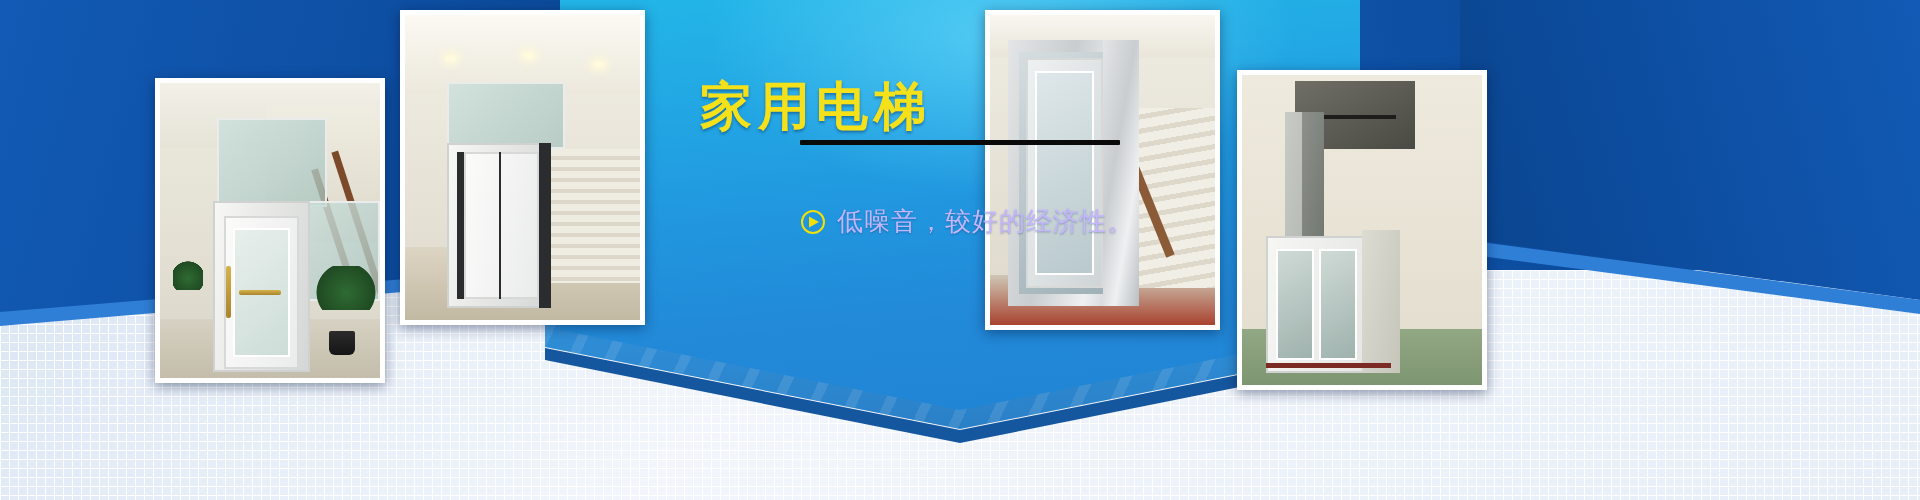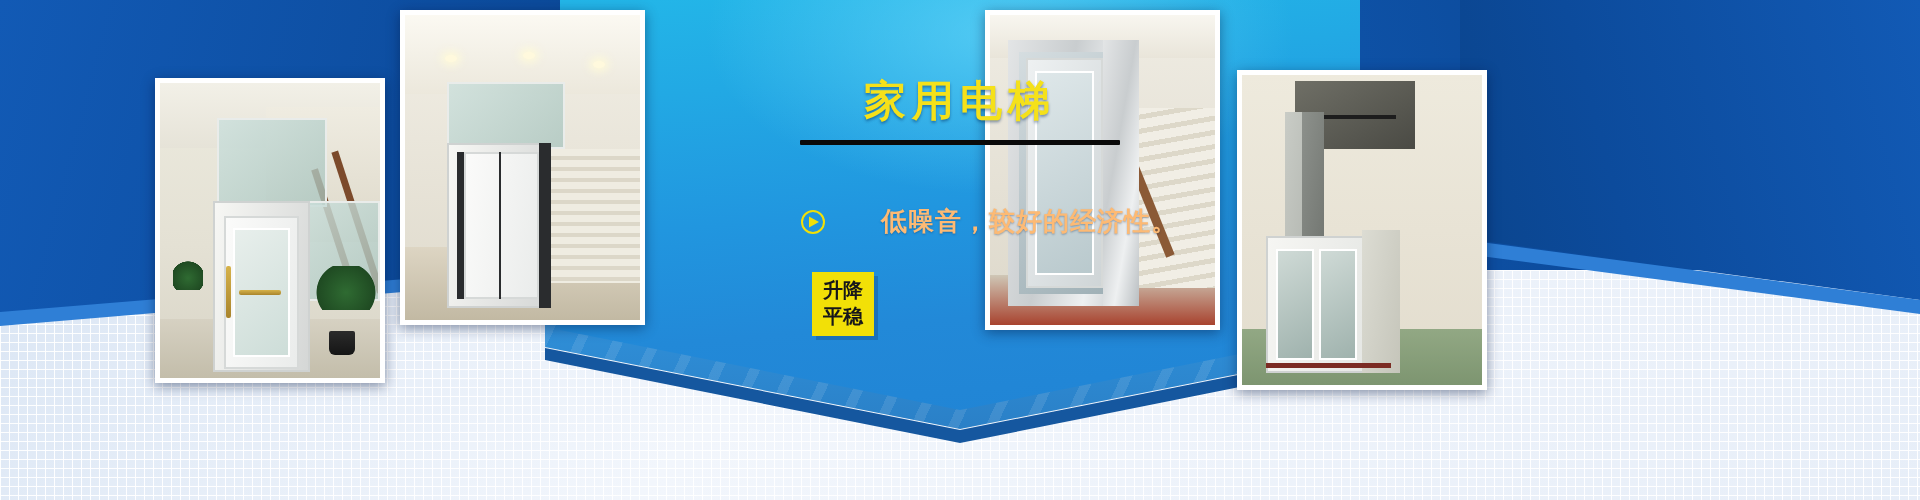--- a/index.html
+++ b/index.html
@@ -131,42 +131,41 @@
   .spot{position:absolute;width:12px;height:7px;border-radius:50%;background:#fff9dd;box-shadow:0 0 9px 4px rgba(255,250,215,.85);}
   .wallhole{position:absolute;background:linear-gradient(150deg,#6f6f66,#4a4a44);}
   .greenfloor{position:absolute;left:0;bottom:0;width:100%;height:18%;background:linear-gradient(180deg,#92a884,#7d9570);}
   .steel{position:absolute;background:linear-gradient(100deg,#e3e5e6,#c9cdcf 40%,#eef0f1 70%,#b9bec1 100%);}
   .darkgap{position:absolute;background:#2a2c2e;}
   .panelbtn{position:absolute;background:#b9c0c4;border:1px solid #8d9499;border-radius:2px;}
 
   
   .title{
     position:absolute; left:700px; top:78px; width:520px;
-    text-align:center;
+    text-align:left;
     font-family:"DejaVu Sans","Liberation Sans",sans-serif;
-    font-size:42px; font-weight:700; letter-spacing:6px;
+    font-size:52px; font-weight:700; letter-spacing:6px;
     color:#f5e11a;
     text-shadow:0 2px 3px rgba(0,40,90,.45);
     line-height:1.1;
   }
   .divider{
     position:absolute; left:800px; top:140px; width:320px; height:5px;
     background:#0a0a0a; border-radius:1px;
   }
   .subtitle-row{
     position:absolute; left:800px; top:204px; width:420px;
     display:flex; align-items:center; gap:11px;
   }
   .arrow-icon{ flex:0 0 auto; width:26px; height:26px; display:block; }
   .subtitle{
     font-family:"DejaVu Sans","Liberation Sans",sans-serif;
-    font-size:26px; font-weight:700; color:#fdba74; letter-spacing:1px;
+    font-size:26px; font-weight:400; color:#c4b5fd; letter-spacing:1px;
     text-shadow:0 1px 2px rgba(0,40,90,.35);
     white-space:nowrap;
-    margin-left:44px;
   }
   .badges{
     position:absolute; left:812px; top:272px;
     display:flex; gap:24px;
   }
   .badge{
     width:62px; height:64px;
     background:#f2e007;
     box-shadow:4px 4px 0 rgba(10,50,100,.28);
     display:flex; flex-direction:column; align-items:center; justify-content:center;
@@ -274,19 +273,15 @@
 
   <div class="subtitle-row">
     <svg class="arrow-icon" viewBox="0 0 26 26">
       <circle cx="13" cy="13" r="11" fill="none" stroke="#F2E007" stroke-width="2"></circle>
       <path d="M9 7.5 L19 13 L9 18.5 Z" fill="#F2E007"></path>
     </svg>
     <div class="subtitle">低噪音，较好的经济性。</div>
   </div>
 
   <div class="badges">
-    <div class="badge">
-      <span>升降</span>
-      <span>平稳</span>
-    </div>
   </div>
 
 </div>
 
 </body></html>

